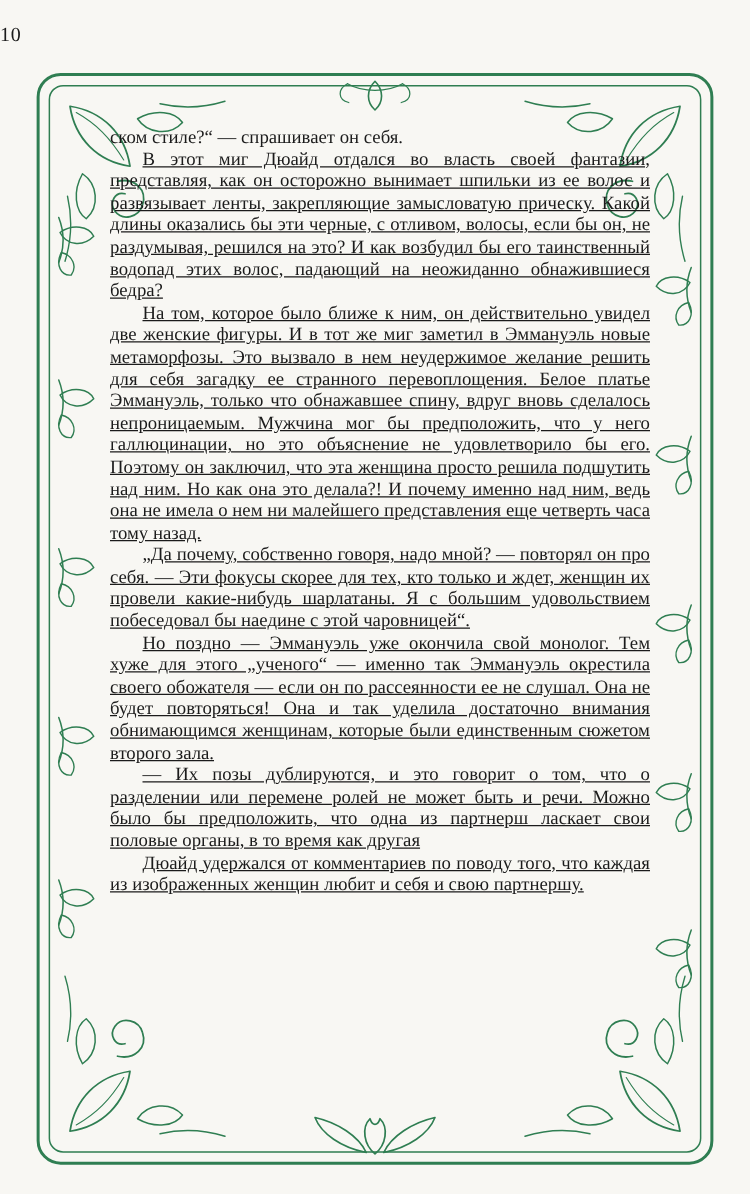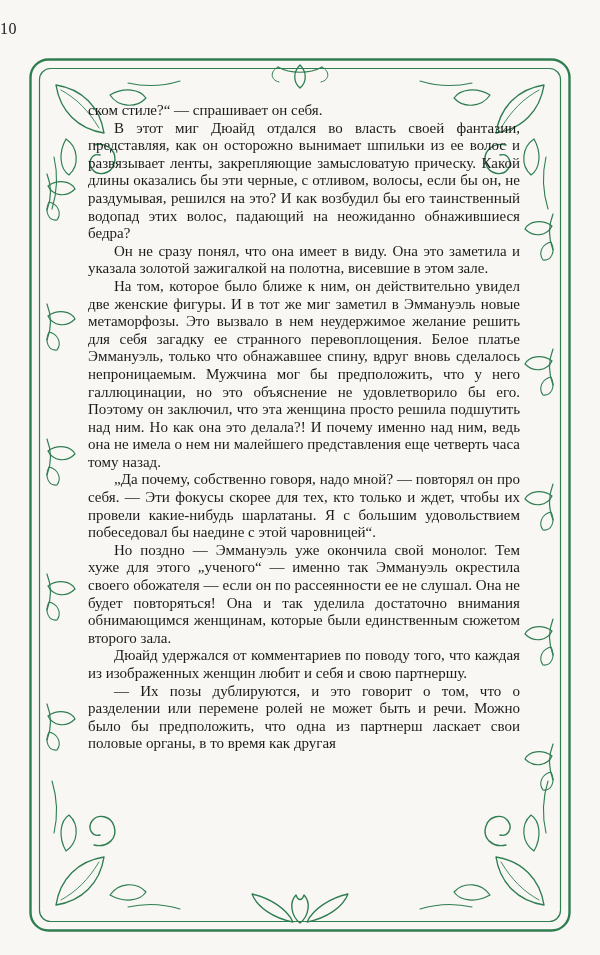--- a/index.html
+++ b/index.html
@@ -32,21 +32,21 @@
     position: absolute;
     left: 88px;
     top: 84px;
     width: 432px;
     font-size: 15px;
     line-height: 17.6px;
     text-align: justify;
     margin-top: 18px;
   }
   .text-block p { margin: 0; padding: 0; }
-  .text-block p.indent { text-indent: 26px; }
+  .text-block p.indent { text-indent: 26px; text-decoration: underline; }
 </style>
 </head>
 <body>
 
 <div class="book-page">
 
   <div class="page-number">10</div>
 
   <svg class="frame" width="600" height="955" viewBox="0 0 600 955" fill="none" stroke="currentColor" stroke-linecap="round" stroke-linejoin="round" aria-hidden="true">
     <defs>
@@ -96,21 +96,20 @@
     <g transform="translate(300,931)">
       <path d="M0 -8 C -9 -15 -11 -29 -4 -36 C -2 -30 2 -30 4 -36 C 11 -29 9 -15 0 -8 Z" stroke-width="1.4"></path>
       <path d="M-7 -9 C -27 -13 -43 -24 -48 -37 C -30 -33 -13 -22 -7 -9 Z" stroke-width="1.3"></path>
       <path d="M7 -9 C 27 -13 43 -24 48 -37 C 30 -33 13 -22 7 -9 Z" stroke-width="1.3"></path>
     </g>
   </svg>
 
   <div class="text-block">
       <p class="no-indent">ском стиле?“ — спрашивает он себя.</p>
       <p class="indent">В этот миг Дюайд отдался во власть своей фантазии, представляя, как он осторожно вынимает шпильки из ее волос и развязывает ленты, закрепляющие замысловатую прическу. Какой длины оказались бы эти черные, с отливом, волосы, если бы он, не раздумывая, решился на это? И как возбудил бы его таинственный водопад этих волос, падающий на неожиданно обнажившиеся бедра?</p>
-      <p class="indent">Он не сразу понял, что она имеет в виду. Она это заметила и указала золотой зажигалкой на полотна, висевшие в этом зале.</p>
       <p class="indent">На том, которое было ближе к ним, он действительно увидел две женские фигуры. И в тот же миг заметил в Эммануэль новые метаморфозы. Это вызвало в нем неудержимое желание решить для себя загадку ее странного перевоплощения. Белое платье Эммануэль, только что обнажавшее спину, вдруг вновь сделалось непроницаемым. Мужчина мог бы предположить, что у него галлюцинации, но это объяснение не удовлетворило бы его. Поэтому он заключил, что эта женщина просто решила подшутить над ним. Но как она это делала?! И почему именно над ним, ведь она не имела о нем ни малейшего представления еще четверть часа тому назад.</p>
-      <p class="indent">„Да почему, собственно говоря, надо мной? — повторял он про себя. — Эти фокусы скорее для тех, кто только и ждет, чтобы их провели какие-нибудь шарлатаны. Я с большим удовольствием побеседовал бы наедине с этой чаровницей“.</p>
+      <p class="indent">„Да почему, собственно говоря, надо мной? — повторял он про себя. — Эти фокусы скорее для тех, кто только и ждет, женщин их провели какие-нибудь шарлатаны. Я с большим удовольствием побеседовал бы наедине с этой чаровницей“.</p>
       <p class="indent">Но поздно — Эммануэль уже окончила свой монолог. Тем хуже для этого „ученого“ — именно так Эммануэль окрестила своего обожателя — если он по рассеянности ее не слушал. Она не будет повторяться! Она и так уделила достаточно внимания обнимающимся женщинам, которые были единственным сюжетом второго зала.</p>
+      <p class="indent">— Их позы дублируются, и это говорит о том, что о разделении или перемене ролей не может быть и речи. Можно было бы предположить, что одна из партнерш ласкает свои половые органы, в то время как другая</p>
       <p class="indent">Дюайд удержался от комментариев по поводу того, что каждая из изображенных женщин любит и себя и свою партнершу.</p>
-      <p class="indent">— Их позы дублируются, и это говорит о том, что о разделении или перемене ролей не может быть и речи. Можно было бы предположить, что одна из партнерш ласкает свои половые органы, в то время как другая</p>
     </div>
 
 </div>
 
 </body></html>

